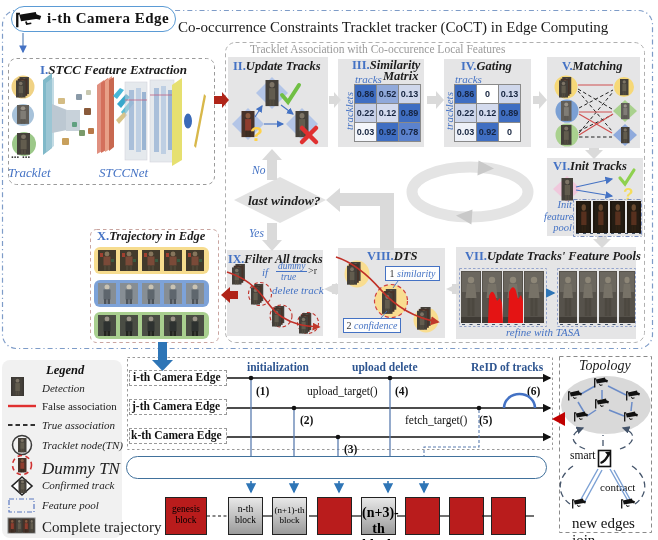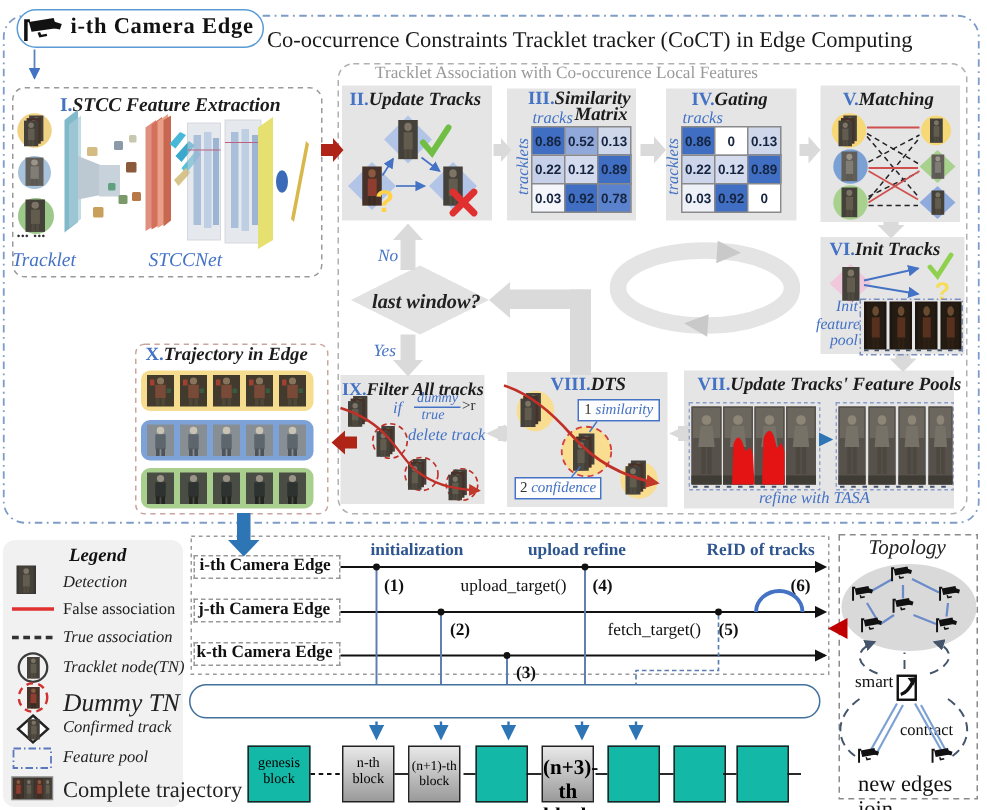--- a/index.html
+++ b/index.html
@@ -6,21 +6,21 @@
 #c{position:relative;width:658px;height:540px;background:#fff;font-family:"Liberation Serif",serif;overflow:hidden;}
 .abs{position:absolute;}
 .panel{position:absolute;background:#e5e5e6;}
 .t{position:absolute;font-style:italic;font-weight:bold;color:#1c1c1c;white-space:nowrap;}
 .rn{font-style:normal;color:#4472c4;}
 .bt{position:absolute;font-weight:bold;color:#111;white-space:nowrap;font-size:11.5px;}
 .blu{position:absolute;font-weight:bold;color:#2e5590;white-space:nowrap;font-size:11.5px;}
 .bi{position:absolute;font-style:italic;color:#4472c4;white-space:nowrap;}
 svg{position:absolute;left:0;top:0;overflow:visible;}
 .cell{position:absolute;width:23px;height:20px;border:1px solid #8a8a8a;box-sizing:border-box;font-family:"Liberation Sans",sans-serif;font-weight:bold;font-size:9px;color:#16243f;display:flex;align-items:center;justify-content:center;}
-.blk{position:absolute;width:35px;height:38px;border:1.2px solid #222;background:#14b8a6;box-sizing:border-box;font-size:9.5px;text-align:center;line-height:1.15;padding-top:6px;}
+.blk{position:absolute;width:35px;height:38px;border:1.2px solid #222;background:#b91c1c;box-sizing:border-box;font-size:9.5px;text-align:center;line-height:1.15;padding-top:6px;}
 .gblk{background:linear-gradient(180deg,#e8e8e8,#9a9a9a);}
 </style>
 </head>
 <body>
 <div id="c">
 
 <svg width="658" height="540">
   <rect x="2.5" y="10.5" width="650" height="338" rx="14" fill="none" stroke="#7e9cc8" stroke-width="1.2" stroke-dasharray="5 3 1.2 3"></rect>
   <rect x="225.5" y="42.5" width="419" height="300" rx="10" fill="none" stroke="#b0b0b0" stroke-width="1" stroke-dasharray="4 3"></rect>
   <rect x="8.5" y="58.5" width="206" height="126" rx="8" fill="none" stroke="#9a9a9a" stroke-width="1" stroke-dasharray="3.5 3"></rect>
@@ -93,21 +93,21 @@
 <div class="bi" style="left:272px;top:284px;font-size:11px;">delete track</div>
 <div class="bi" style="left:506px;top:326px;font-size:11px;">refine with TASA</div>
 
 <div class="abs" style="left:129px;top:370px;width:98px;height:16px;border:1px dashed #999;box-sizing:border-box;"></div>
 <div class="bt" style="left:133px;top:371px;">i-th Camera Edge</div>
 <div class="abs" style="left:129px;top:399px;width:98px;height:16px;border:1px dashed #999;box-sizing:border-box;"></div>
 <div class="bt" style="left:132px;top:400px;">j-th Camera Edge</div>
 <div class="abs" style="left:129px;top:428px;width:98px;height:16px;border:1px dashed #999;box-sizing:border-box;"></div>
 <div class="bt" style="left:131px;top:429px;">k-th Camera Edge</div>
 <div class="blu" style="left:247px;top:361px;">initialization</div>
-<div class="blu" style="left:352px;top:361px;">upload refine</div>
+<div class="blu" style="left:352px;top:361px;">upload delete</div>
 <div class="blu" style="left:471px;top:361px;">ReID of tracks</div>
 <div class="bt" style="left:256px;top:385px;">(1)</div>
 <div class="bt" style="left:300px;top:414px;">(2)</div>
 <div class="bt" style="left:344px;top:443px;">(3)</div>
 <div class="bt" style="left:395px;top:385px;">(4)</div>
 <div class="bt" style="left:479px;top:414px;">(5)</div>
 <div class="bt" style="left:527px;top:385px;">(6)</div>
 <div class="abs" style="left:307px;top:385px;font-size:11.5px;color:#111;">upload_target()</div>
 <div class="abs" style="left:405px;top:414px;font-size:11.5px;color:#111;">fetch_target()</div>
 

